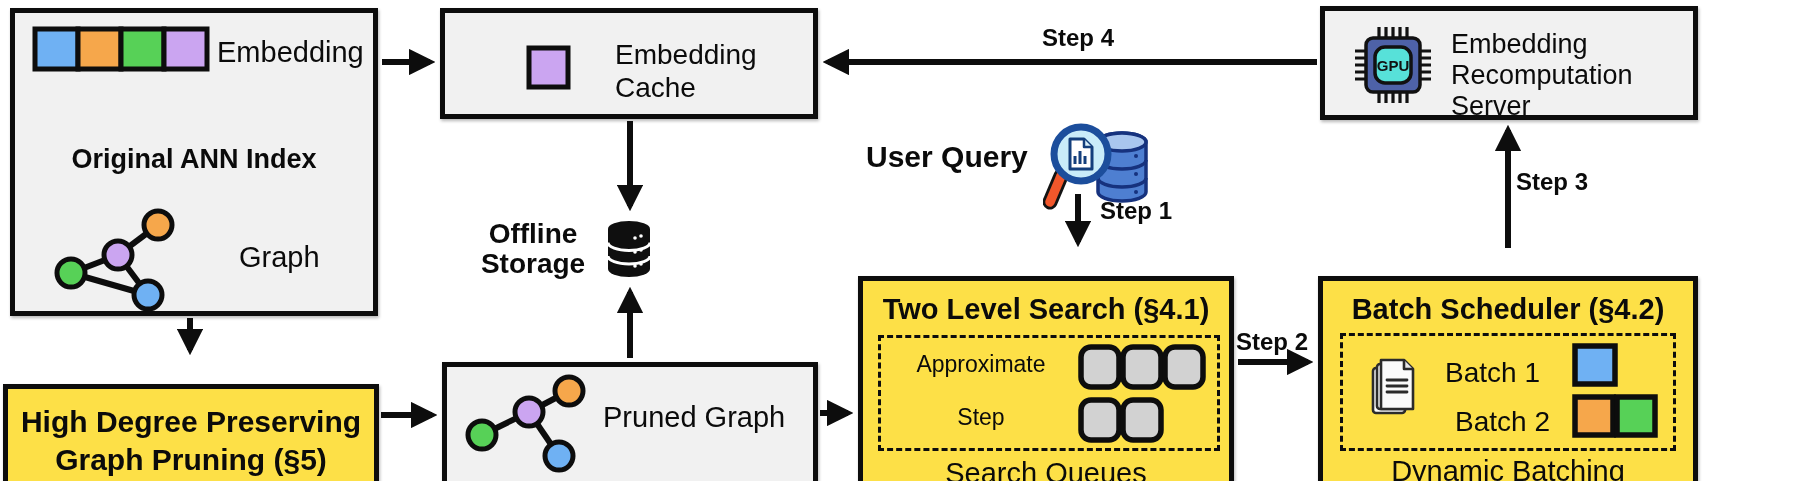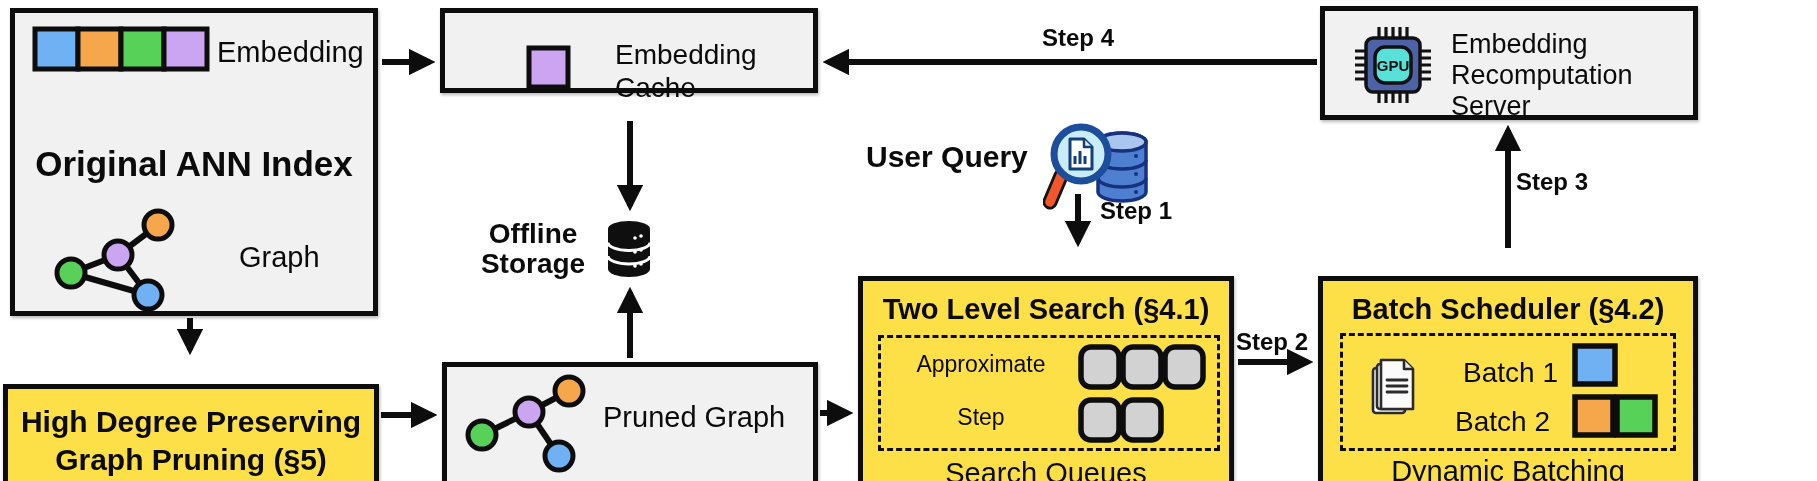--- a/index.html
+++ b/index.html
@@ -35,39 +35,39 @@
   <div class="box light" style="left:10px;top:8px;width:368px;height:308px;">
     <svg class="abs" style="left:16px;top:12px;" width="192" height="48" viewBox="0 0 192 48">
       <g stroke="#0d0d0d" stroke-width="5">
         <rect x="4" y="4" width="43" height="40" fill="#6FB1F3"></rect>
         <rect x="47" y="4" width="43" height="40" fill="#F6A74B"></rect>
         <rect x="90" y="4" width="43" height="40" fill="#57D157"></rect>
         <rect x="133" y="4" width="43" height="40" fill="#CBA5F1"></rect>
       </g>
     </svg>
     <div class="lbl" style="left:202px;top:23px;">Embedding</div>
-    <div class="center-title" style="top:131px;font-size:35px;">Original ANN Index</div>
+    <div class="center-title" style="top:131px;font-size:27px;">Original ANN Index</div>
     <svg class="abs" style="left:30px;top:187px;" width="135" height="115" viewBox="0 0 135 115">
       <g stroke="#0d0d0d" stroke-width="6">
         <line x1="26" y1="73" x2="73" y2="55"></line>
         <line x1="73" y1="55" x2="113" y2="25"></line>
         <line x1="73" y1="55" x2="103" y2="95"></line>
         <line x1="26" y1="73" x2="103" y2="95"></line>
       </g>
       <g stroke="#0d0d0d" stroke-width="5">
         <circle cx="113" cy="25" r="14" fill="#F6A74B"></circle>
         <circle cx="26" cy="73" r="14" fill="#57D157"></circle>
         <circle cx="103" cy="95" r="14" fill="#6FB1F3"></circle>
         <circle cx="73" cy="55" r="14" fill="#CBA5F1"></circle>
       </g>
     </svg>
     <div class="lbl" style="left:224px;top:228px;">Graph</div>
   </div>
 
-  <div class="box light" style="left:440px;top:8px;width:378px;height:85px;">
+  <div class="box light" style="left:440px;top:8px;width:378px;height:111px;">
     <svg class="abs" style="left:80px;top:31px;" width="47" height="47" viewBox="0 0 47 47">
       <rect x="4" y="4" width="39" height="39" stroke="#0d0d0d" stroke-width="5" fill="#CBA5F1"></rect>
     </svg>
     <div class="abs" style="left:170px;top:25px;width:190px;font-size:28px;line-height:33px;">Embedding Cache</div>
   </div>
 
   <div class="abs" style="left:472px;top:219px;width:122px;text-align:center;font-weight:bold;font-size:28px;line-height:30px;z-index:3;">Offline Storage</div>
   <svg class="abs" style="left:604px;top:218px;z-index:3;" width="50" height="62" viewBox="0 0 50 62">
     <path d="M4,11 a21,8 0 0 1 42,0 v40 a21,8 0 0 1 -42,0 z" fill="#0f0f0f"></path>
     <path d="M4,24.5 a21,8 0 0 0 42,0" fill="none" stroke="#ffffff" stroke-width="3"></path>
@@ -155,21 +155,21 @@
     <div class="dashed" style="left:17px;top:52px;width:336px;height:118px;">
       <svg class="abs" style="left:24px;top:18px;" width="54" height="66" viewBox="0 0 54 66">
         <g fill="#FBFBFB" stroke="#2b2b2b" stroke-width="2.6" stroke-linejoin="round">
           <rect x="6" y="14" width="32" height="45" rx="3"></rect>
           <rect x="10" y="10" width="32" height="45" rx="3"></rect>
           <path d="M14,6 h23 l9,9 v40 h-32 z"></path>
         </g>
         <path d="M37,6 v9 h9" fill="#E8E8E8" stroke="#2b2b2b" stroke-width="2.6" stroke-linejoin="round"></path>
         <path d="M20,26 h20 M20,32 h20 M20,38 h20" stroke="#2b2b2b" stroke-width="2.8" stroke-linecap="round" fill="none"></path>
       </svg>
-      <div class="blabel" style="left:120px;top:21px;">Batch 1</div>
+      <div class="blabel" style="left:102px;top:21px;">Batch 1</div>
       <svg class="abs" style="left:228px;top:6px;" width="48" height="46" viewBox="0 0 48 46">
         <rect x="4" y="4" width="40" height="38" stroke="#0d0d0d" stroke-width="5.5" fill="#6FB1F3"></rect>
       </svg>
       <div class="blabel" style="left:112px;top:70px;">Batch 2</div>
       <svg class="abs" style="left:228px;top:57px;" width="90" height="46" viewBox="0 0 90 46">
         <g stroke="#0d0d0d" stroke-width="5.5">
           <rect x="4" y="4" width="38" height="38" fill="#F6A74B"></rect>
           <rect x="46" y="4" width="38" height="38" fill="#57D157"></rect>
         </g>
       </svg>

